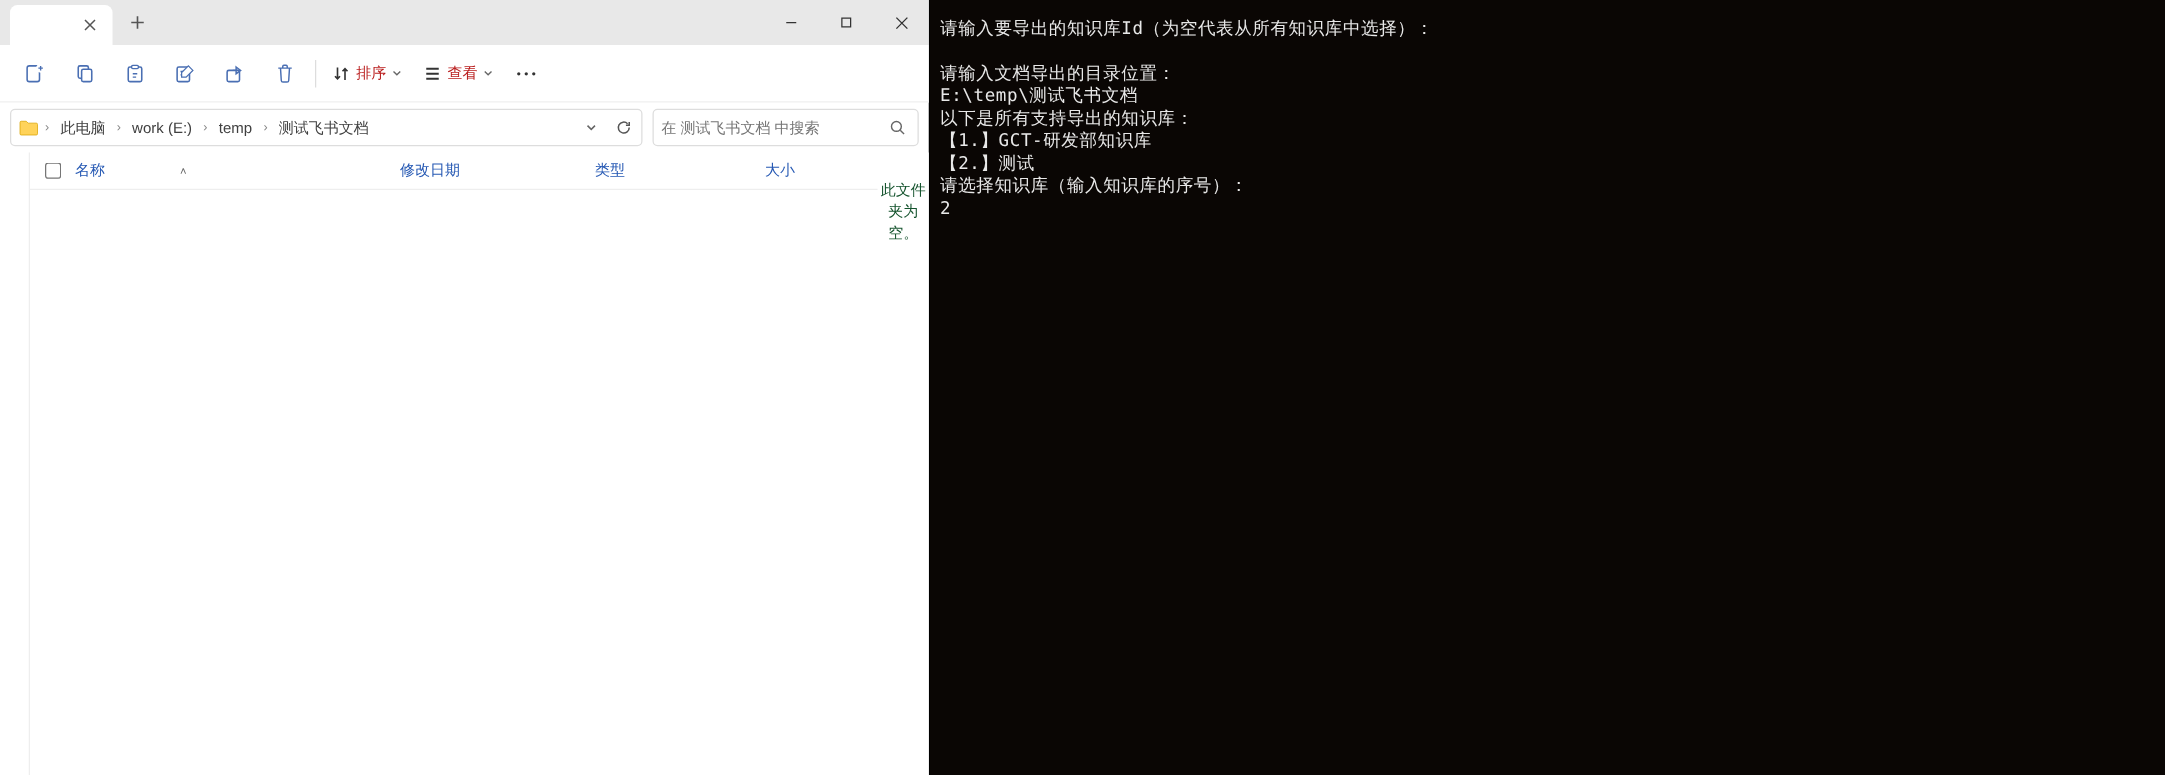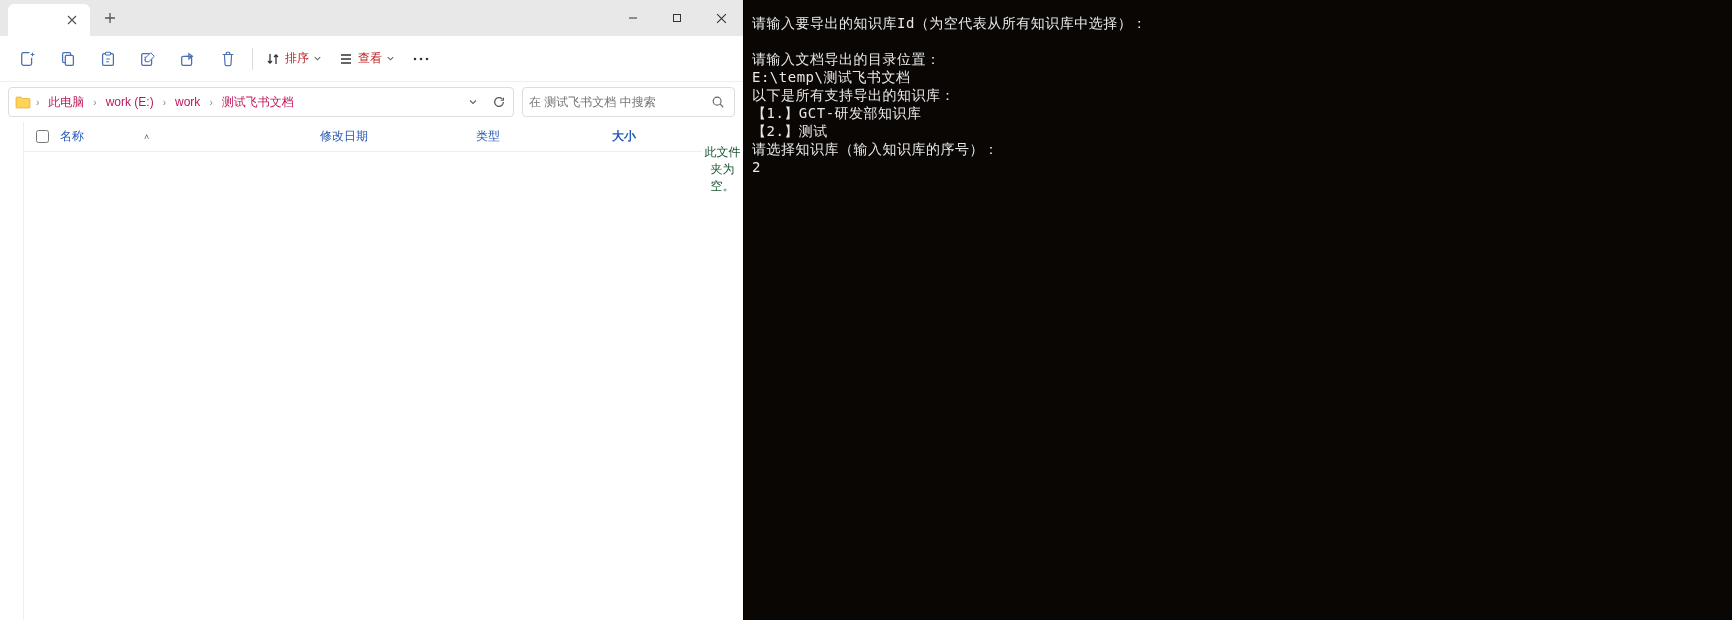--- a/index.html
+++ b/index.html
@@ -19,40 +19,40 @@
 
 .toolbar { height: 46px; background: #fff; display: flex; align-items: center; padding: 0 8px; gap: 0; border-bottom: 1px solid #f0f0f0; }
 .tool-btn { width: 40px; height: 36px; display: flex; align-items: center; justify-content: center; color: #4a6fb3; border-radius: 4px; }
 .tool-sep { width: 1px; height: 22px; background: #ddd; margin: 0 4px; }
 .tool-drop { height: 36px; display: flex; align-items: center; padding: 0 8px; gap: 4px; color: #b91c1c; }
 .tool-more { width: 36px; height: 36px; display: flex; align-items: center; justify-content: center; }
 
 .addrbar { height: 40px; display: flex; align-items: center; padding: 0 8px; gap: 8px; }
 .addrbox { flex: 0 0 506px; height: 30px; border: 1px solid #ddd; border-radius: 4px; display: flex; align-items: center; padding: 0 2px 0 6px; gap: 4px; }
 .folder-icon { color: #f0b429; }
-.crumb { padding: 2px 4px; color: #be185d; }
+.crumb { padding: 2px 4px; color: #404040; }
 .crumb-sep { color: #888; padding: 0 1px; font-size: 10px; }
 .addrbox-spacer { flex: 1; }
 .addrbox-drop { width: 20px; display: flex; align-items: center; justify-content: center; color: #666; }
 .addrbox-refresh { width: 24px; display: flex; align-items: center; justify-content: center; color: #555; }
 .searchbox { flex: 1; height: 30px; border: 1px solid #ddd; border-radius: 4px; display: flex; align-items: center; padding: 0 6px; color: #888; }
 .searchbox input { border: none; outline: none; flex: 1; font-size: 12px; color: #333; background: transparent; }
 .search-icon { width: 20px; display: flex; align-items: center; justify-content: center; color: #666; }
 
 .content { flex: 1; display: flex; background: #fff; }
 .sidebar { width: 24px; background: #fff; border-right: 1px solid #eee; }
 .filelist { flex: 1; display: flex; }
 .colheaders { height: 30px; display: flex; align-items: center; border-bottom: 1px solid #eee; color: #2558b3; font-size: 12px; }
 .colheaders .chk { width: 36px; display: flex; align-items: center; justify-content: center; }
 .colheaders input[type=checkbox] { width: 13px; height: 13px; }
 .col-name { flex: 0 0 260px; display: flex; align-items: center; gap: 60px; }
 .sort-caret { font-size: 9px; color: #666; }
 .col-date { flex: 0 0 156px; }
 .col-type { flex: 0 0 136px; }
-.col-size { flex: 0 0 90px; font-weight: bold; }
+.col-size { flex: 0 0 90px; }
 .empty-msg { text-align: center; padding: 22px 0; color: #14532d; font-size: 12px; }
 
 
 .terminal { flex: 1; height: 100%; background: #0a0604; color: #e8e8e8; font-family: "NSimSun","SimSun","Consolas",monospace; font-size: 14px; padding: 14px 8px; line-height: 18px; white-space: pre; overflow: hidden; letter-spacing: 0.5px; }
 
 svg { display: block; }
 </style>
 </head>
 <body>
 
@@ -169,21 +169,21 @@
         <span class="folder-icon">
           <svg width="16" height="14" viewBox="0 0 16 14">
               <path d="M1 3 A1 1 0 0 1 2 2 H6 L7.5 3.5 H14 A1 1 0 0 1 15 4.5 V12 A1 1 0 0 1 14 13 H2 A1 1 0 0 1 1 12 Z" fill="#ffd35a" stroke="#d9a400" stroke-width="0.6"></path>
             </svg>
         </span>
         <span class="crumb-sep">›</span>
         <span class="crumb">此电脑</span>
         <span class="crumb-sep">›</span>
         <span class="crumb">work (E:)</span>
         <span class="crumb-sep">›</span>
-        <span class="crumb">work</span>
+        <span class="crumb">temp</span>
         <span class="crumb-sep">›</span>
         <span class="crumb">测试飞书文档</span>
         <div class="addrbox-spacer"></div>
         <div class="addrbox-drop">
           <svg width="10" height="10" viewBox="0 0 10 10">
               <path d="M2 3.5 L5 6.5 L8 3.5" fill="none" stroke="currentColor" stroke-width="1.2"></path>
             </svg>
         </div>
         <div class="addrbox-refresh">
           <svg width="14" height="14" viewBox="0 0 16 16">

